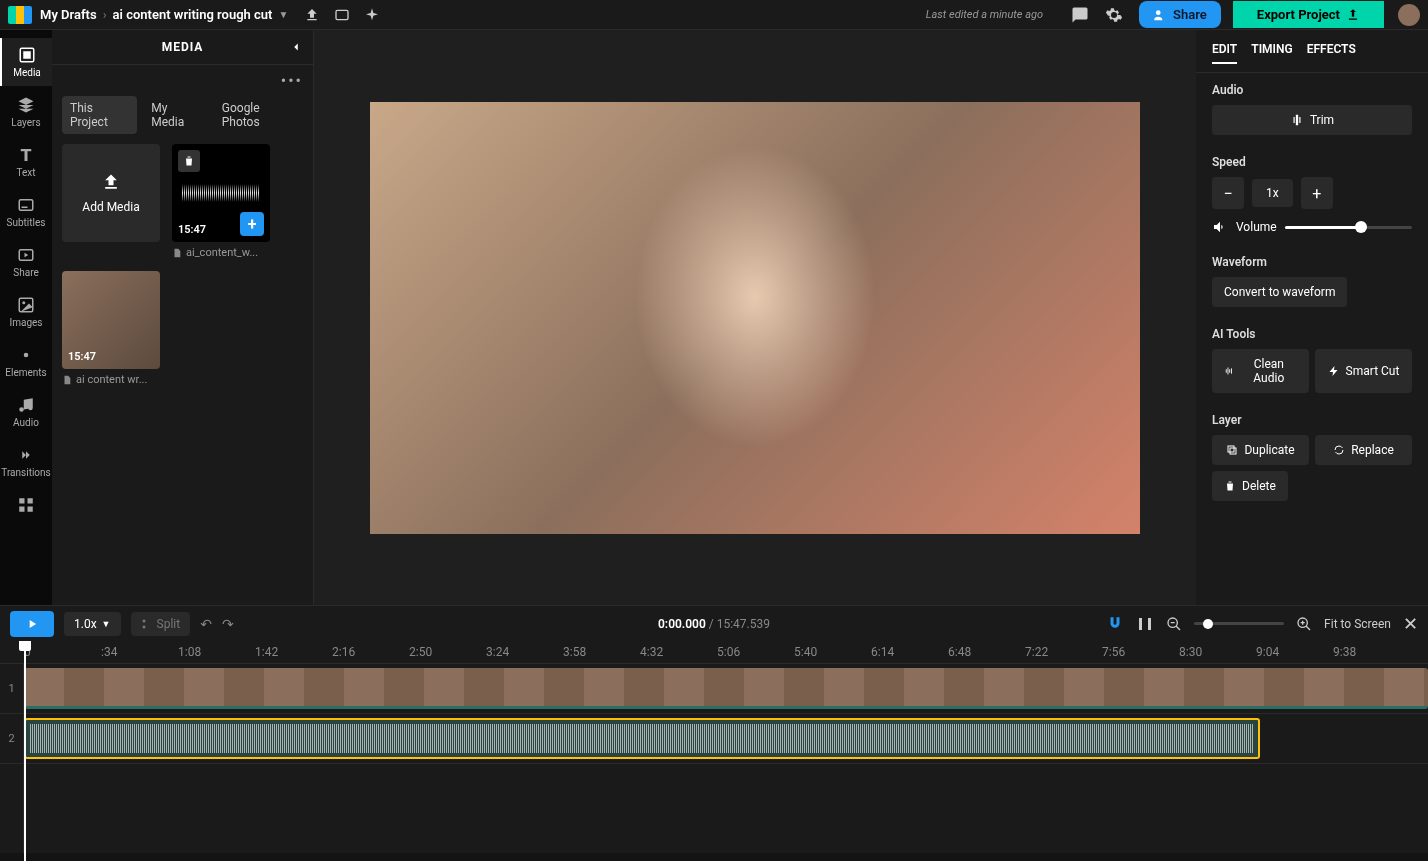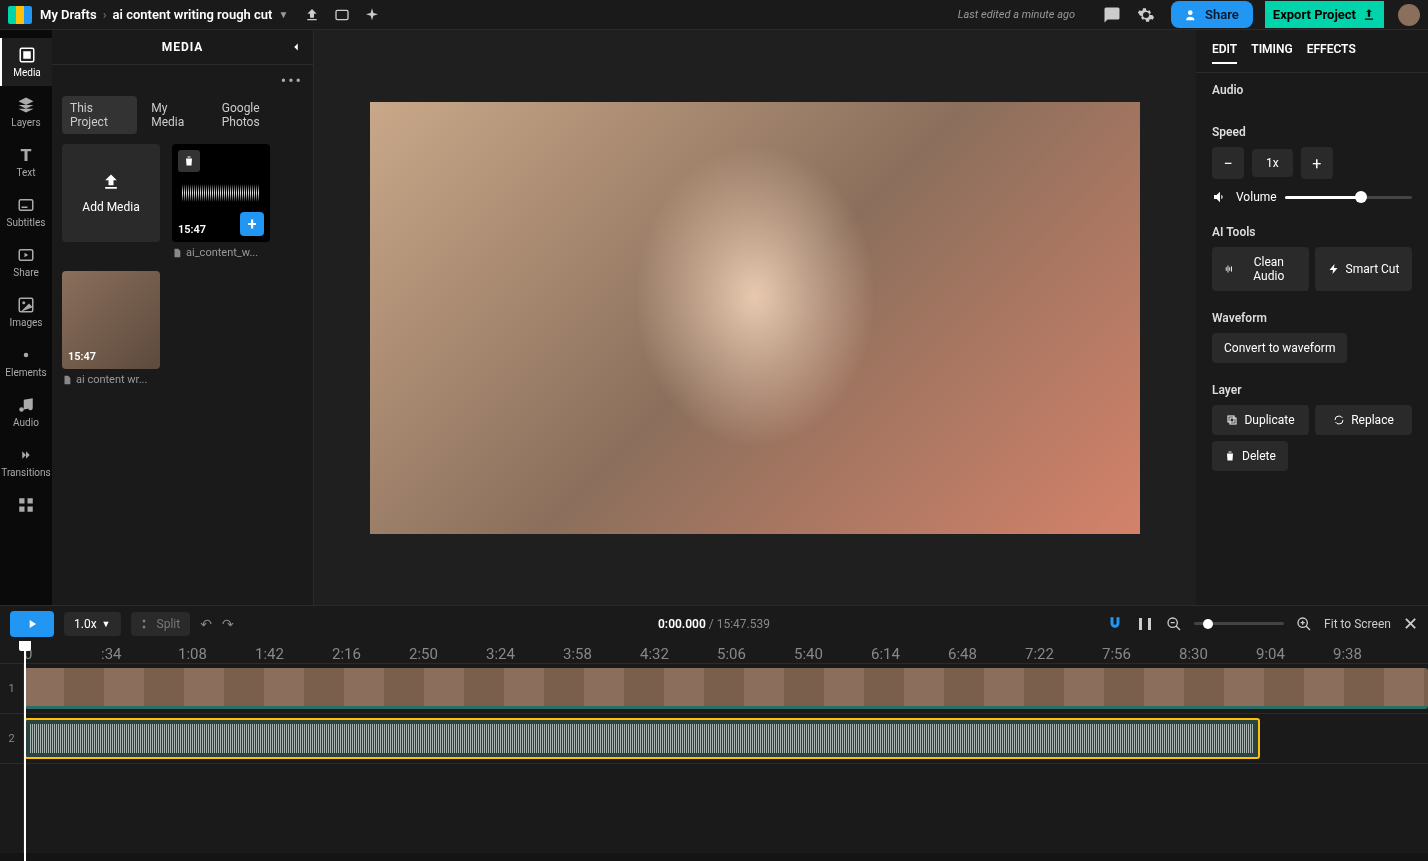--- a/index.html
+++ b/index.html
@@ -7,21 +7,21 @@
 .top-bar{height:30px;background:#1a1a1a;display:flex;align-items:center;padding:0 8px;gap:8px;border-bottom:1px solid #2a2a2a}
 .logo{width:24px;height:18px;background:linear-gradient(90deg,#00d4aa 0%,#00d4aa 33%,#ffc107 33%,#ffc107 66%,#2196f3 66%);border-radius:2px}
 .breadcrumb{display:flex;align-items:center;gap:6px;font-size:13px;font-weight:600}
 .breadcrumb .sep{color:#666}
 .chevron{color:#999;font-size:10px}
 .top-icons{display:flex;gap:14px;align-items:center;margin-left:8px}
 .top-icons svg,.top-icons .ic{width:16px;height:16px;cursor:pointer;fill:#ccc}
 .top-spacer{flex:1}
 .last-edited{font-size:11px;color:#999;font-style:italic;margin-right:20px}
 .btn-share{background:#2196f3;color:#0f172a;border:none;padding:6px 14px;border-radius:8px;font-size:13px;font-weight:600;cursor:pointer;display:flex;align-items:center;gap:6px}
-.btn-export{background:#00d4aa;color:#000;border:none;padding:6px 8px;font-size:13px;font-weight:700;cursor:pointer;display:flex;align-items:center;gap:6px;margin-left:4px}
+.btn-export{background:#00d4aa;color:#000;border:none;padding:6px 24px;font-size:13px;font-weight:700;cursor:pointer;display:flex;align-items:center;gap:6px;margin-left:4px}
 .avatar{width:22px;height:22px;border-radius:50%;background:#8b6f5c;margin-left:6px}
 .main-row{display:flex;flex:1;min-height:0}
 .left-rail{width:52px;background:#0a0a0a;display:flex;flex-direction:column;align-items:center;padding-top:8px;gap:2px}
 .rail-item{display:flex;flex-direction:column;align-items:center;gap:3px;padding:8px 2px;cursor:pointer;width:100%;font-size:10px;color:#aaa}
 .rail-item.active{background:#1f1f1f;border-left:2px solid #fff;color:#fff}
 .rail-item svg{width:18px;height:18px;fill:#aaa}
 .rail-item.active svg{fill:#fff}
 .media-panel{width:262px;background:#1a1a1a;display:flex;flex-direction:column;border-right:1px solid #2a2a2a}
 .media-header{display:flex;align-items:center;justify-content:center;padding:10px;position:relative;border-bottom:1px solid #2a2a2a}
 .media-header span{font-size:12px;font-weight:700;letter-spacing:1px}
@@ -69,21 +69,21 @@
 .tl-icon{color:#888;cursor:pointer;font-size:14px}
 .time-display{position:absolute;left:50%;transform:translateX(-50%);font-size:12px}
 .time-display .cur{color:#fff;font-weight:600}
 .time-display .tot{color:#888}
 .tl-right{display:flex;align-items:center;gap:12px;margin-left:auto}
 .zoom-slider{width:90px;height:3px;background:#444;border-radius:2px;position:relative}
 .zoom-thumb{position:absolute;left:15%;top:50%;transform:translate(-50%,-50%);width:10px;height:10px;background:#fff;border-radius:50%}
 .fit-btn{font-size:12px;color:#ccc;cursor:pointer}
 .close-x{font-size:18px;cursor:pointer;color:#ccc}
 .timeline{flex:0 0 220px;background:#141414;display:flex;flex-direction:column;position:relative;overflow:hidden}
-.ruler{height:22px;background:#1a1a1a;display:flex;align-items:center;padding-left:24px;font-size:15px;color:#888;position:relative}
+.ruler{height:22px;background:#1a1a1a;display:flex;align-items:center;padding-left:24px;font-size:12px;color:#888;position:relative}
 .ruler-tick{position:absolute;top:4px}
 .tracks{flex:1;display:flex;flex-direction:column}
 .track{display:flex;align-items:stretch;height:50px;border-top:1px solid #2a2a2a}
 .track-num{width:24px;background:#1a1a1a;display:flex;align-items:center;justify-content:center;font-size:11px;color:#888;border-right:1px solid #2a2a2a}
 .track-content{flex:1;position:relative;background:#1a1a1a}
 .clip{position:absolute;top:4px;bottom:4px;border-radius:3px;overflow:hidden}
 .clip.video{left:0;right:0;background:repeating-linear-gradient(90deg,#8b6f5c 0,#8b6f5c 40px,#7a5f4d 40px,#7a5f4d 80px);border-bottom:3px solid #2a6e65}
 .clip.audio{left:0;width:88%;background:#2a4540;border:2px solid #ffc107}
 .clip.audio::before{content:"";position:absolute;inset:4px;background:repeating-linear-gradient(90deg,#fff 0,#fff 1px,transparent 1px,transparent 2px);opacity:0.6}
 .playhead{position:absolute;left:24px;top:0;bottom:0;width:2px;background:#fff;z-index:10}
@@ -268,61 +268,67 @@
   </div>
 
   <div class="right-panel">
     <div class="rp-tabs">
       <div class="rp-tab active">EDIT</div>
       <div class="rp-tab">TIMING</div>
       <div class="rp-tab">EFFECTS</div>
     </div>
     <div class="rp-section">
       <div class="rp-label">Audio</div>
+      <button class="rp-btn">
+          <svg width="14" height="14" viewBox="0 0 24 24" fill="#fff">
+            <path d="M6 7h2v10H6zm10 0h2v10h-2zM10 3h4v18h-4z"></path>
+          </svg>
+          <span>Trim</span>
+        </button>
     </div>
     <div class="rp-section">
       <div class="rp-label">Speed</div>
       <div class="speed-ctrl">
         <button class="speed-btn">−</button>
         <div class="speed-val">1x</div>
         <button class="speed-btn">+</button>
       </div>
       <div class="vol-row">
         <svg width="16" height="16" viewBox="0 0 24 24" fill="#fff">
             <path d="M3 9v6h4l5 5V4L7 9H3zm13 3a4 4 0 00-2-3.5v7A4 4 0 0016 12z"></path>
           </svg>
         <span style="font-size:12px">Volume</span>
         <div class="vol-slider">
             <div class="vol-thumb"></div>
           </div>
       </div>
+    </div>
+    <div class="rp-section">
+      <div class="rp-label">Waveform</div>
+      <button class="rp-btn" style="width:auto;justify-content:flex-start">Convert to waveform</button>
     </div>
     <div class="rp-section">
       <div class="rp-label">AI Tools</div>
       <div class="rp-row">
         <button class="rp-btn">
             <svg width="12" height="12" viewBox="0 0 24 24" fill="#fff">
               <rect x="4" y="8" width="2" height="8"></rect>
               <rect x="8" y="4" width="2" height="16"></rect>
               <rect x="12" y="8" width="2" height="8"></rect>
               <rect x="16" y="6" width="2" height="12"></rect>
             </svg>
             <span>Clean Audio</span>
           </button>
         <button class="rp-btn">
             <svg width="12" height="12" viewBox="0 0 24 24" fill="#fff">
               <path d="M13 2L3 14h7l-1 8 10-12h-7z"></path>
             </svg>
             <span>Smart Cut</span>
           </button>
       </div>
-    </div>
-    <div class="rp-section">
-      <div class="rp-label">Waveform</div>
-      <button class="rp-btn" style="width:auto;justify-content:flex-start">Convert to waveform</button>
     </div>
     <div class="rp-section">
       <div class="rp-label">Layer</div>
       <div class="rp-row">
         <button class="rp-btn">
             <svg width="12" height="12" viewBox="0 0 24 24" fill="#fff">
               <rect x="8" y="8" width="12" height="12" fill="none" stroke="#fff" stroke-width="2"></rect>
               <rect x="4" y="4" width="12" height="12" fill="none" stroke="#fff" stroke-width="2"></rect>
             </svg>
             <span>Duplicate</span>

